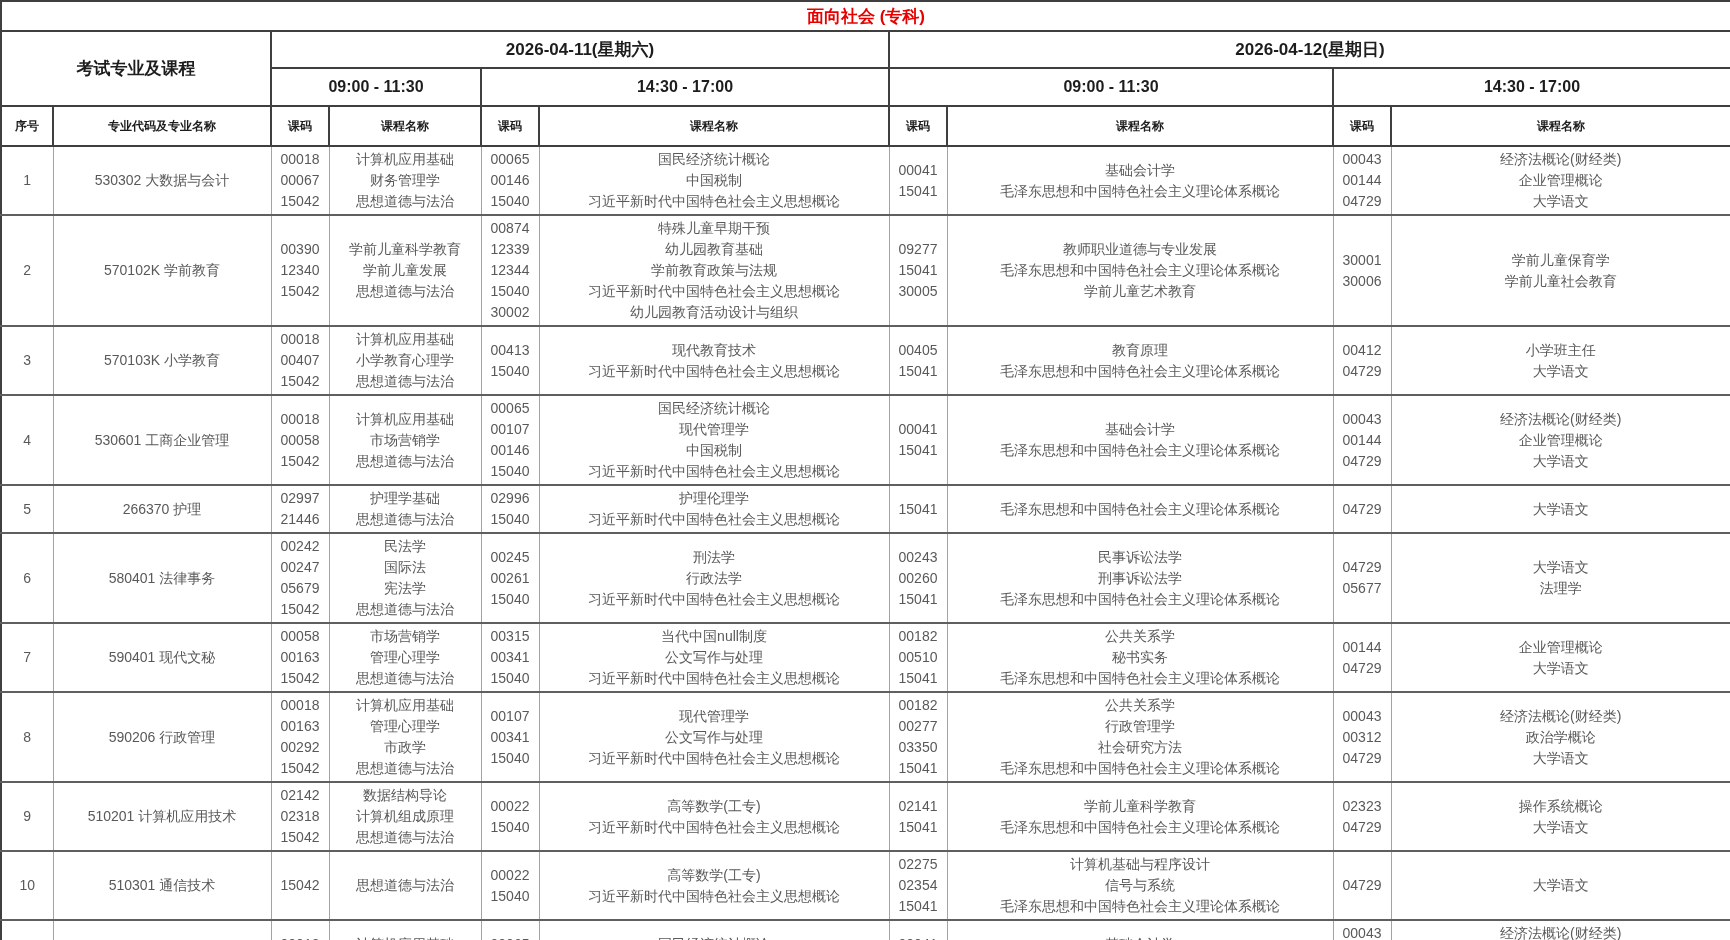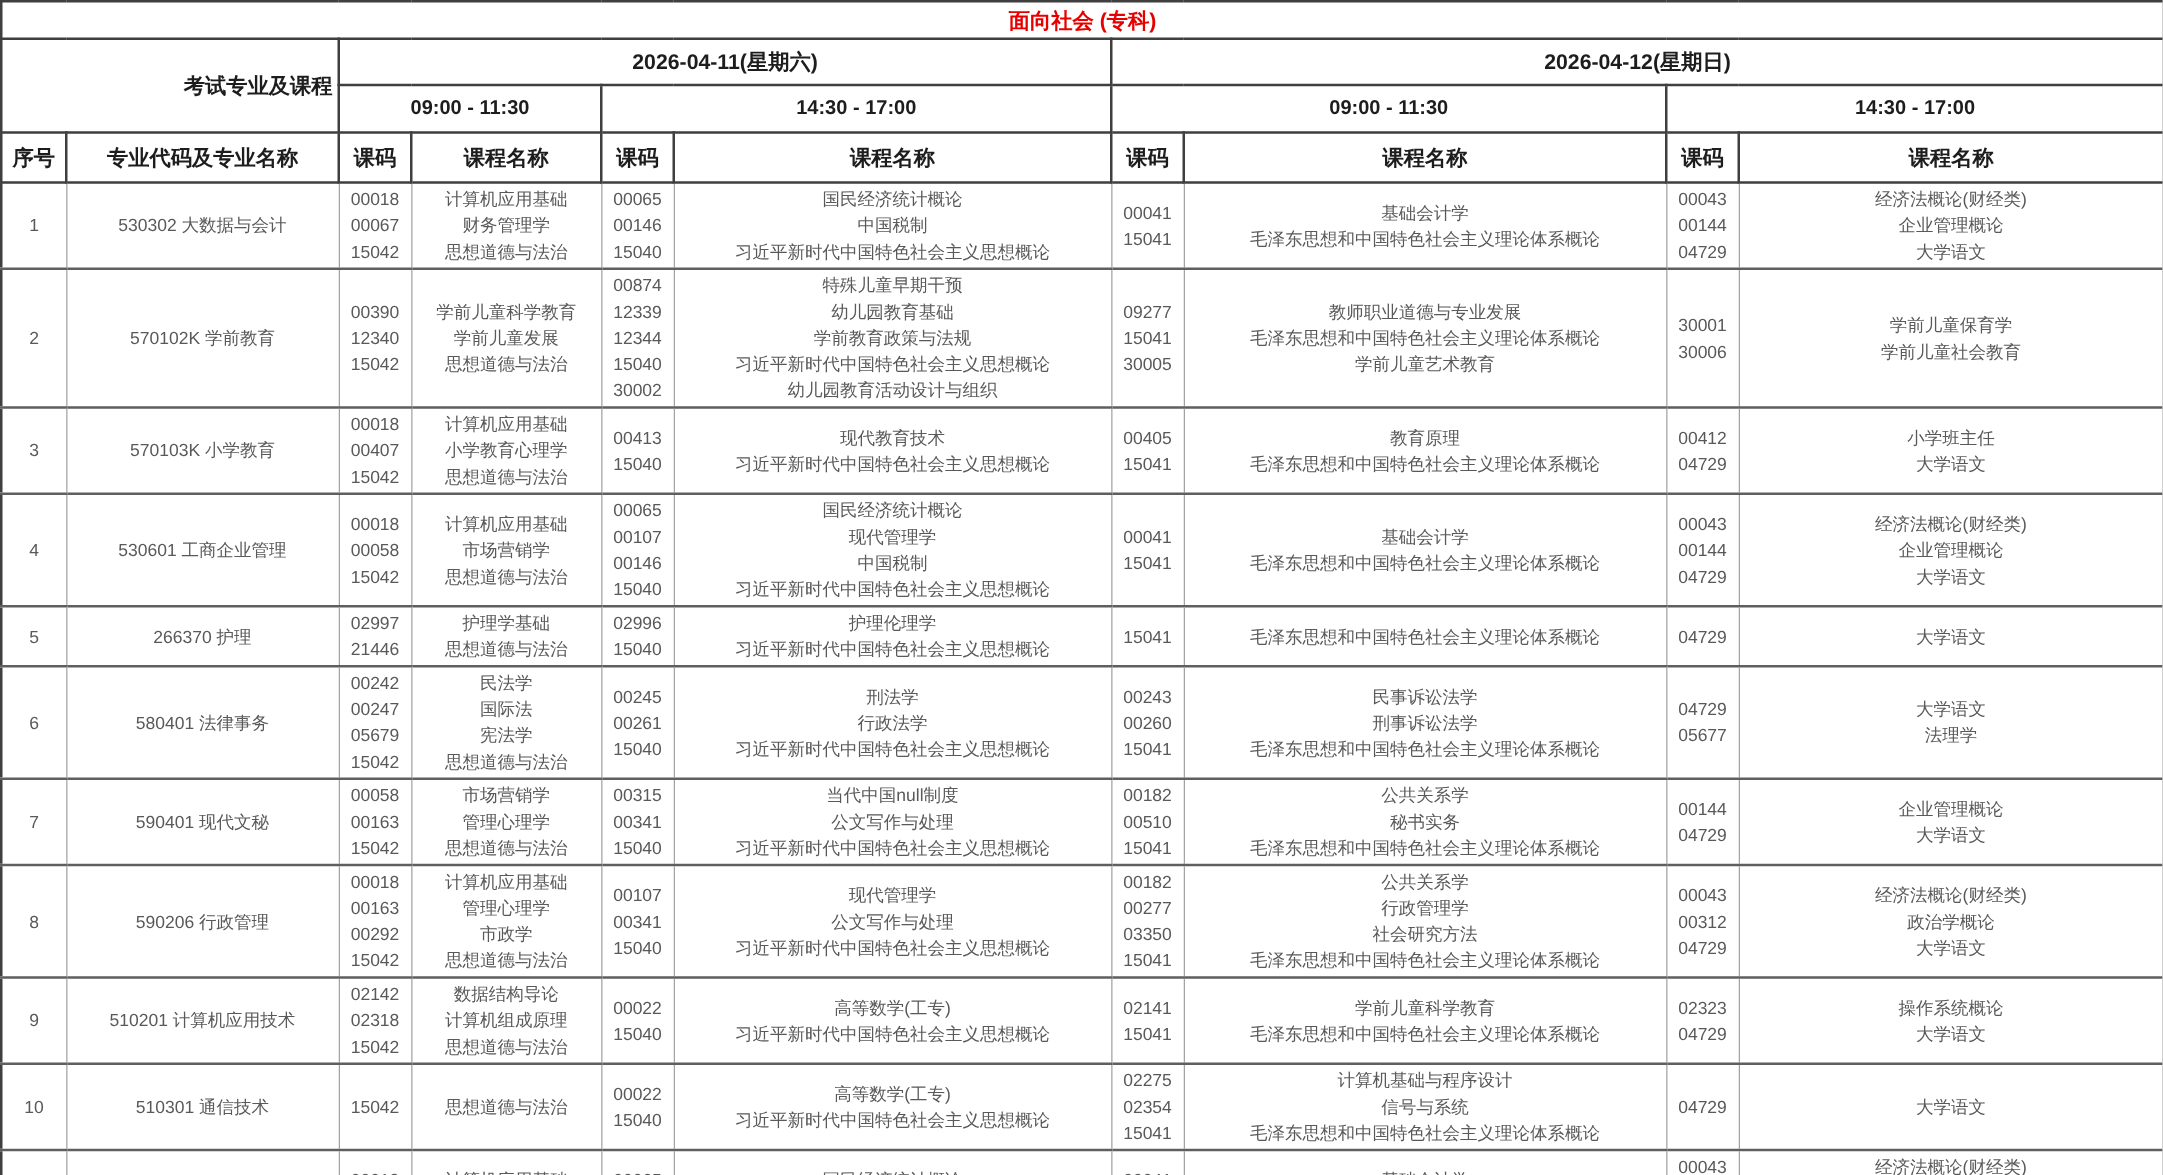--- a/index.html
+++ b/index.html
@@ -25,22 +25,22 @@
     border: 2px solid #3f3f3f;
     color: #1d1d1d;
     font-weight: bold;
     text-align: center;
     vertical-align: middle;
     background: #ffffff;
     padding: 0 4px;
   }
   tr.date-row th { height: 37px; font-size: 17px; }
   tr.time-row th { height: 38px; font-size: 16px; }
-  tr.cols-row th { height: 40px; font-size: 17px; }
-  th.corner { font-size: 16px; text-align: right; }
+  tr.cols-row th { height: 40px; font-size: 12px; }
+  th.corner { font-size: 16px; }
   td.body-cell {
     border-left: 1px solid #a3a3a3;
     border-right: 1px solid #a3a3a3;
     border-top: 2px solid #5f5f5f;
     border-bottom: 2px solid #5f5f5f;
     color: #595959;
     font-size: 14px;
     line-height: 21px;
     text-align: center;
     vertical-align: middle;

